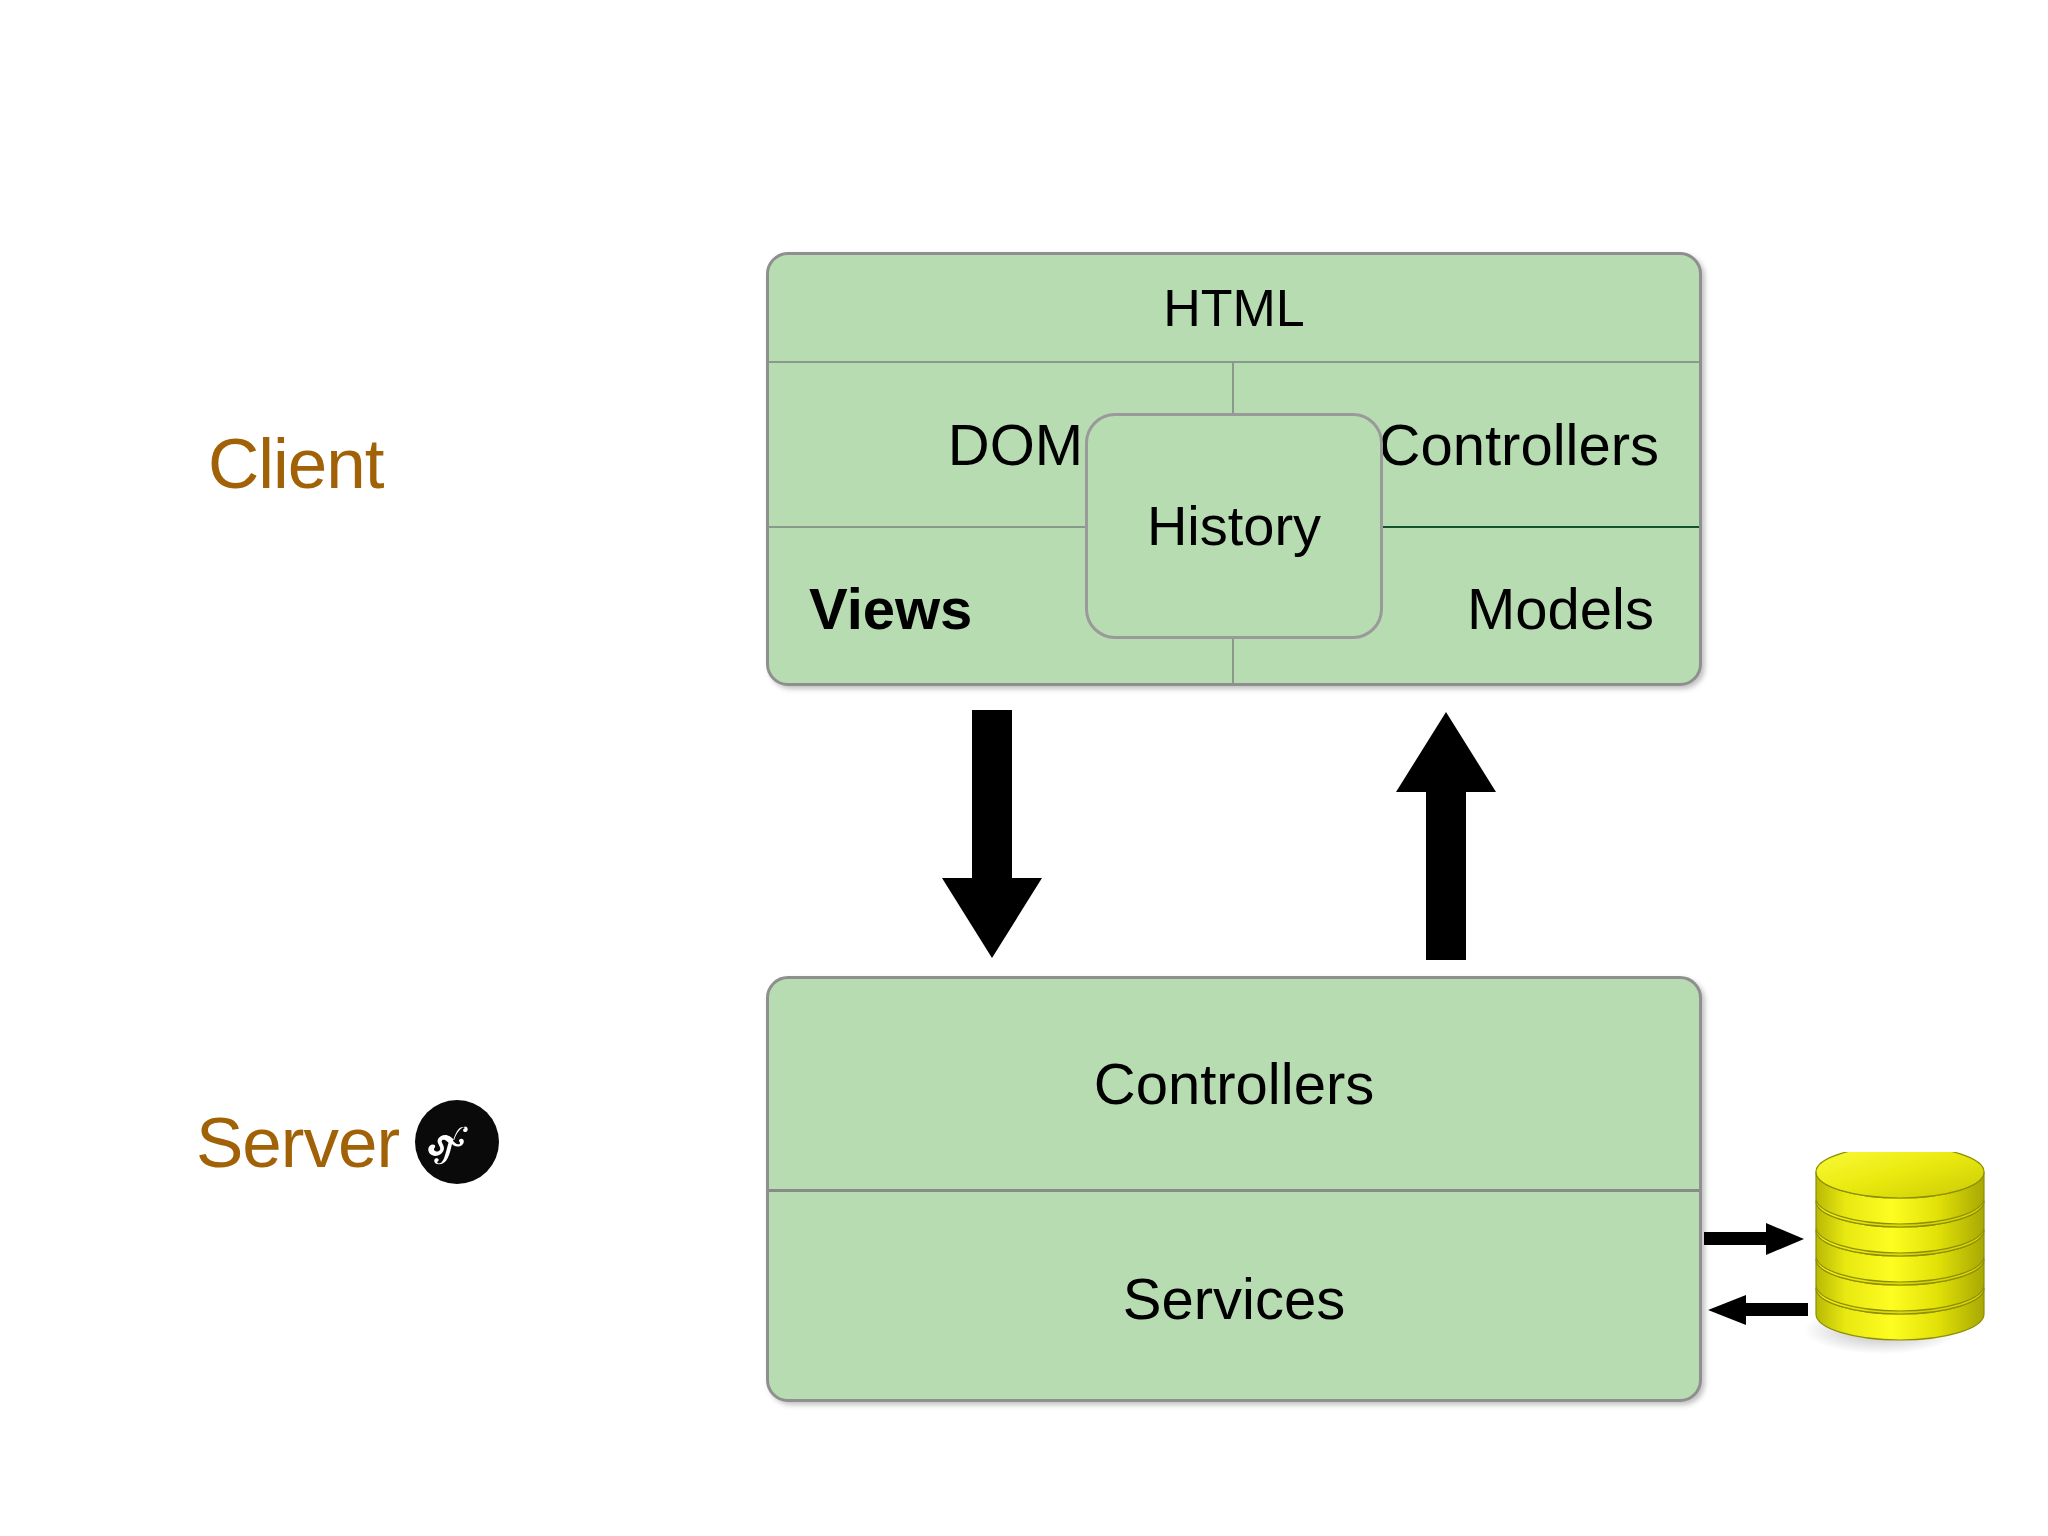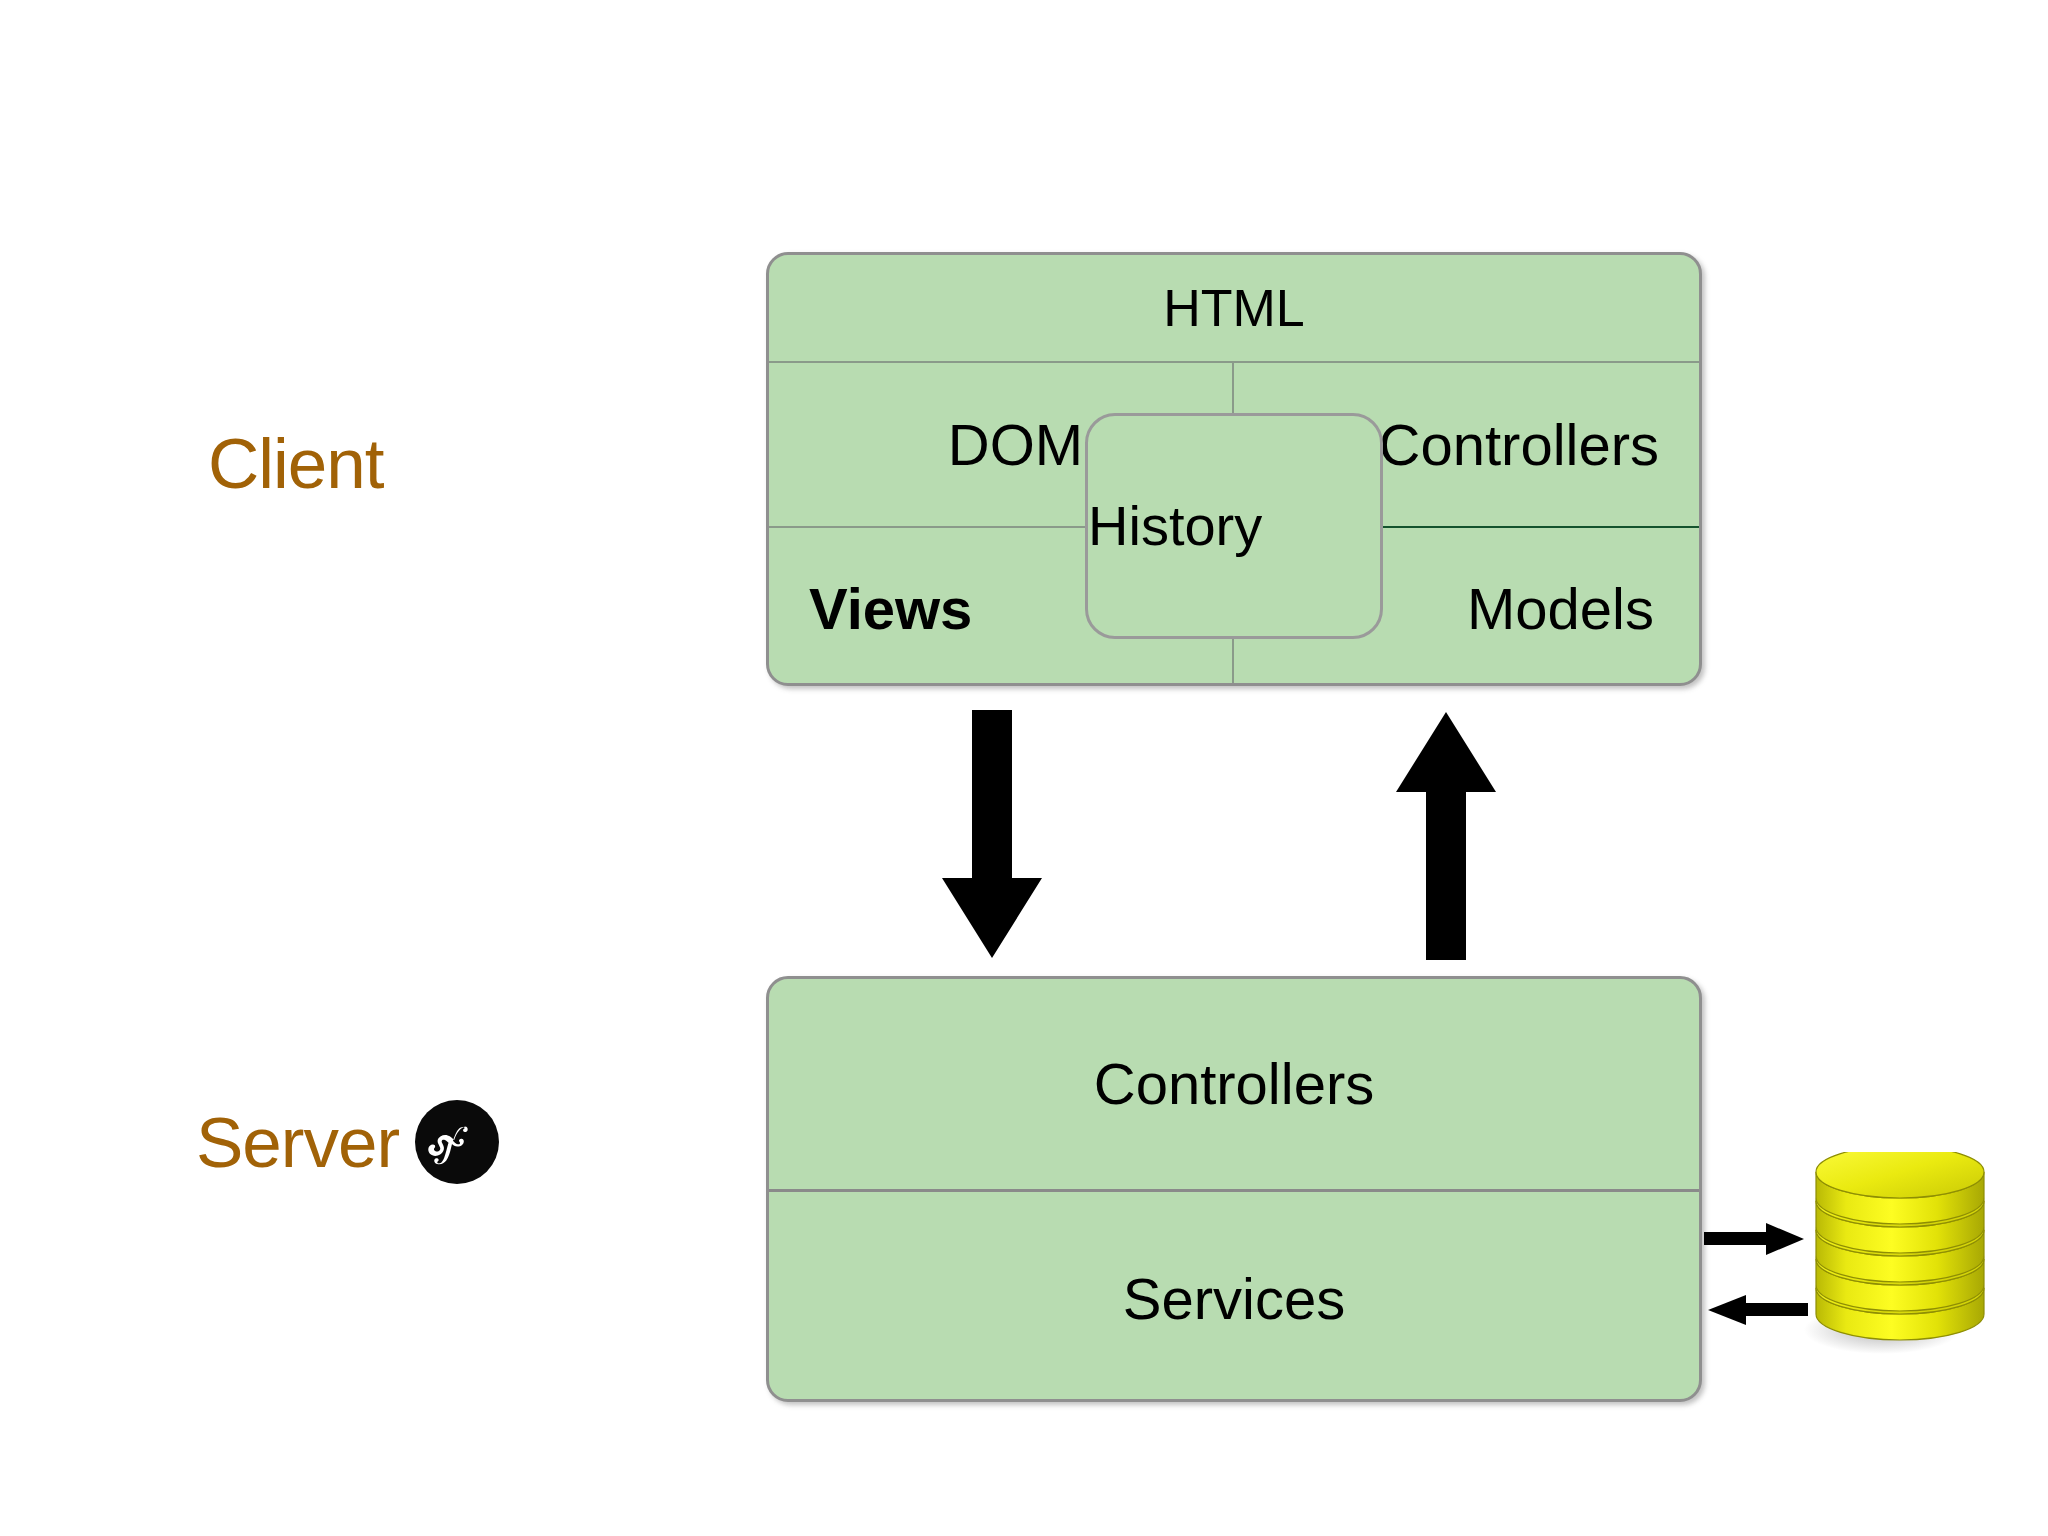--- a/index.html
+++ b/index.html
@@ -113,21 +113,21 @@
     left: 50%;
     top: 271px;
     transform: translate(-50%, -50%);
     width: 298px;
     height: 226px;
     background: #b8dcb1;
     border: 3px solid #9a9a9a;
     border-radius: 30px;
     display: flex;
     align-items: center;
-    justify-content: flex-start;
+    justify-content: center;
     box-sizing: border-box;
     z-index: 5;
   }
   #history-box .cell-text { font-size: 56px; }
 
   
   .srv-row {
     position: absolute;
     left: 0;
     width: 100%;

